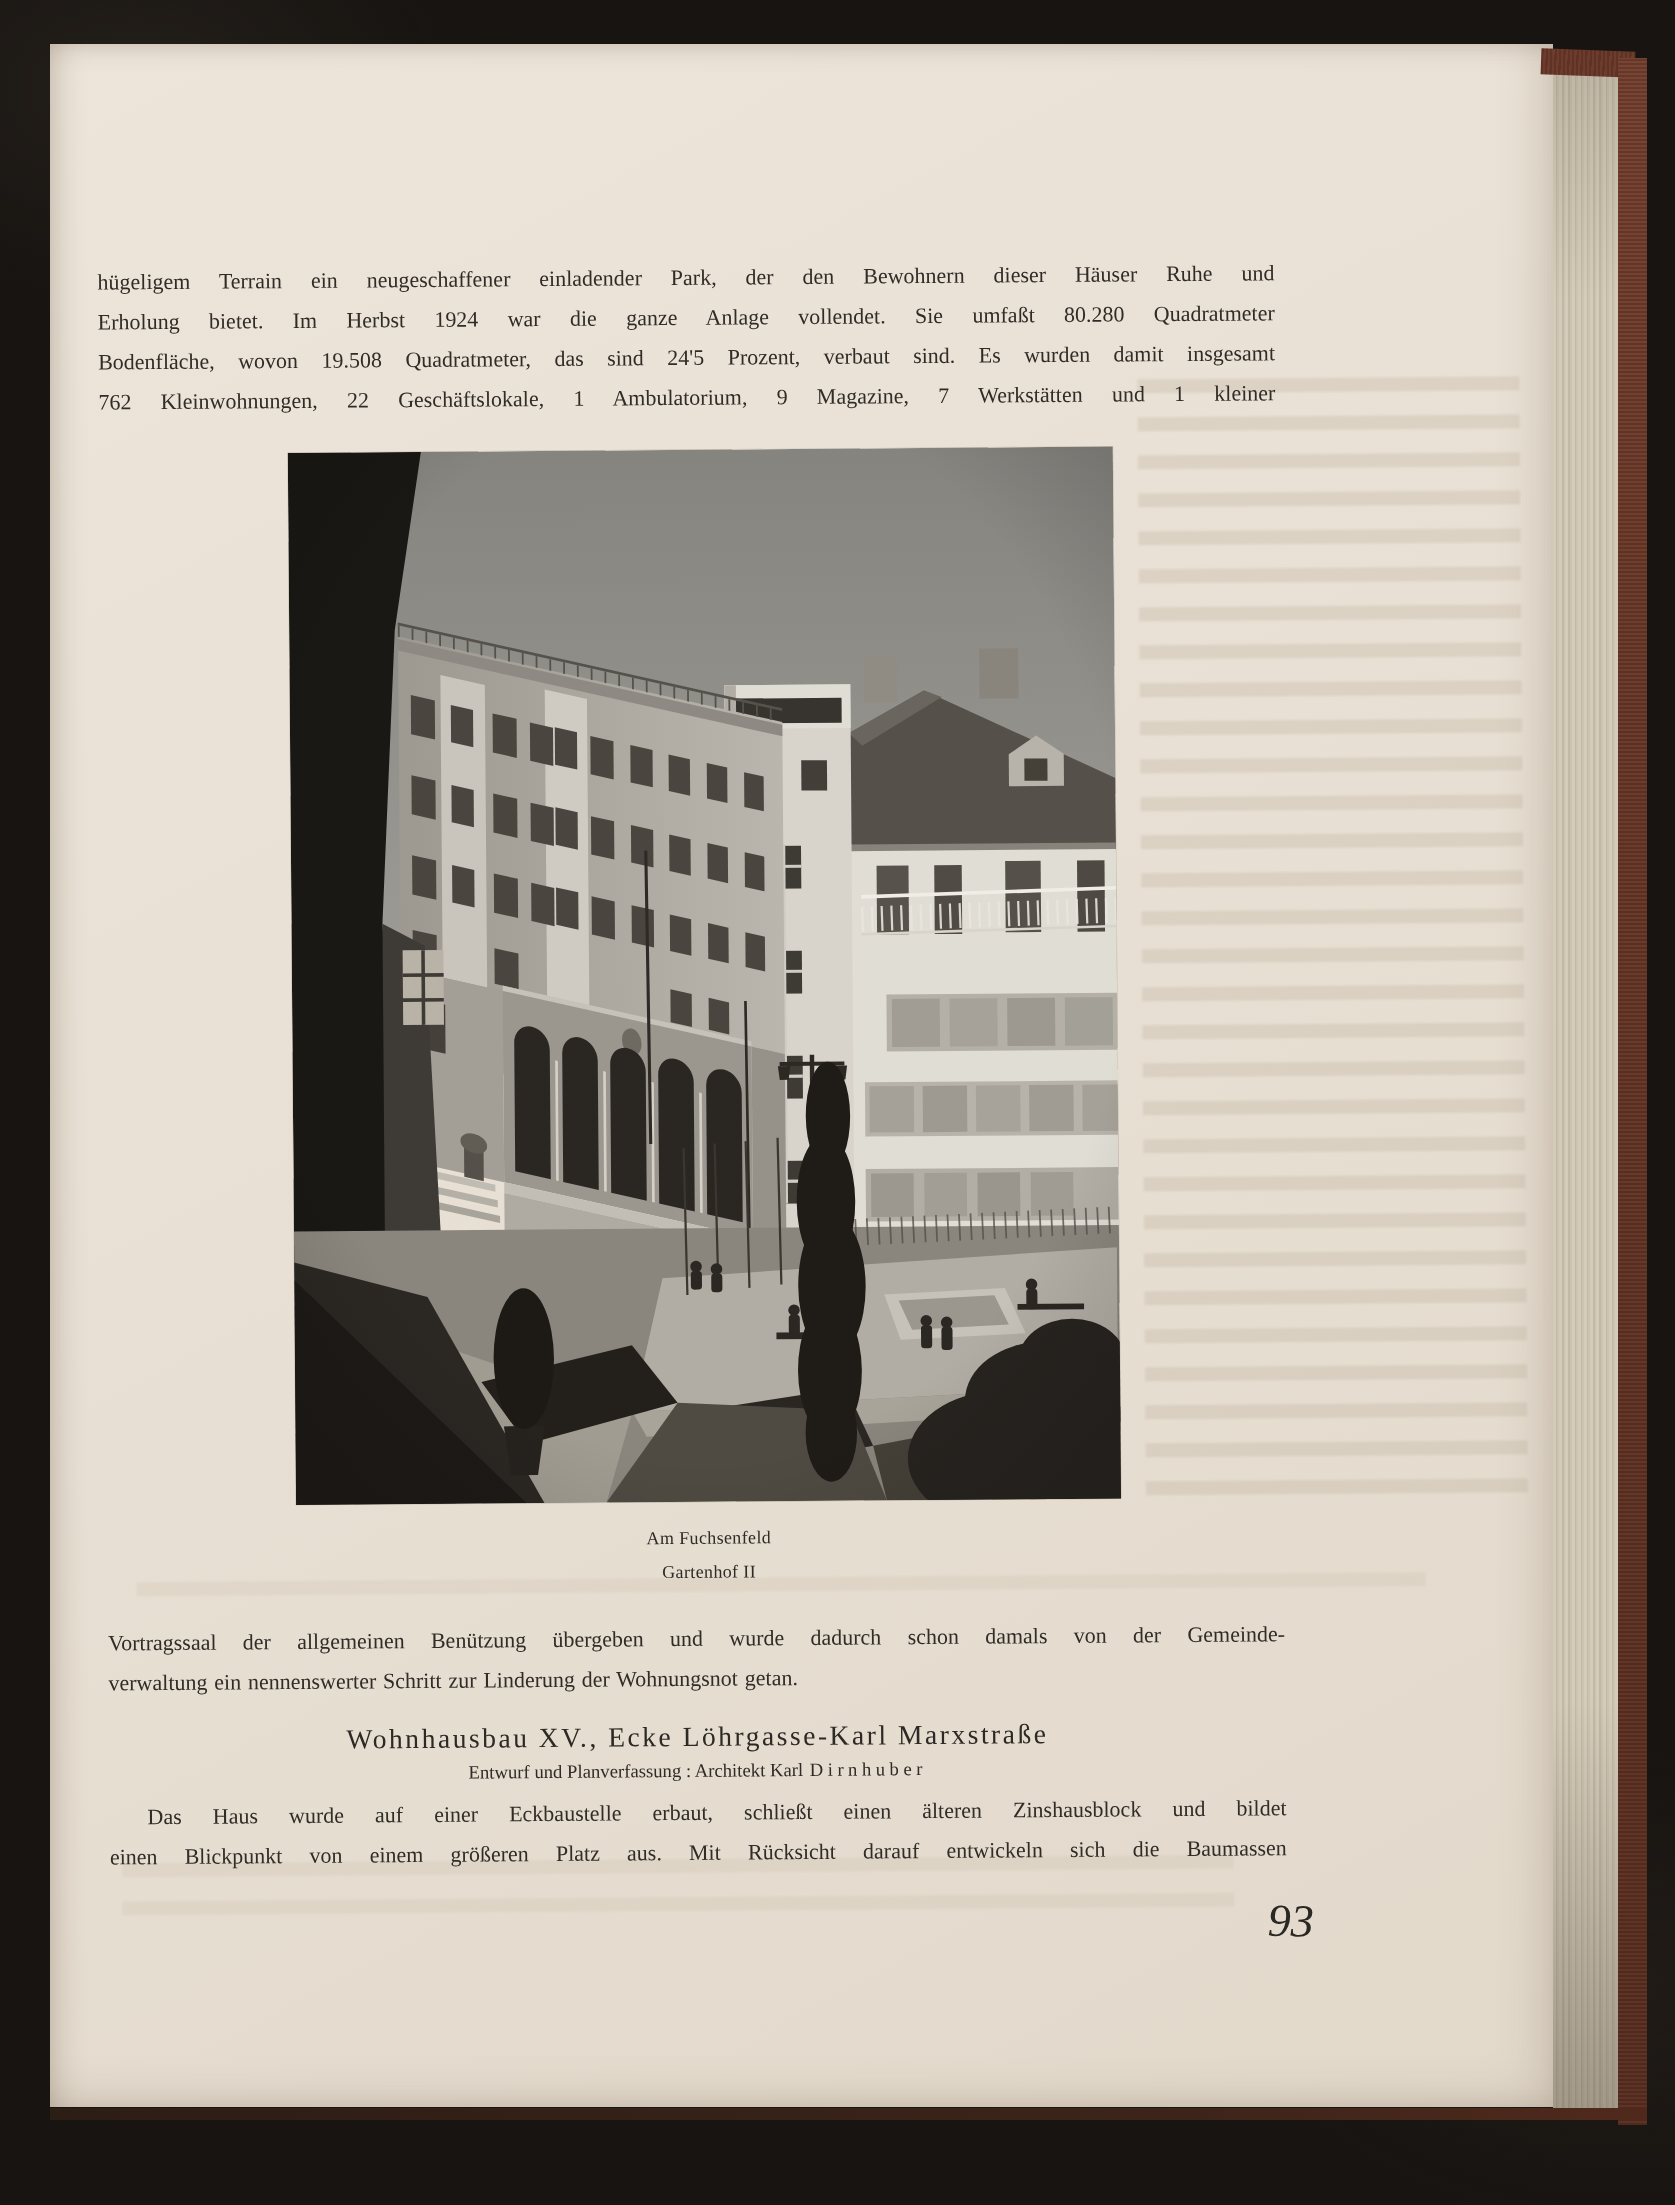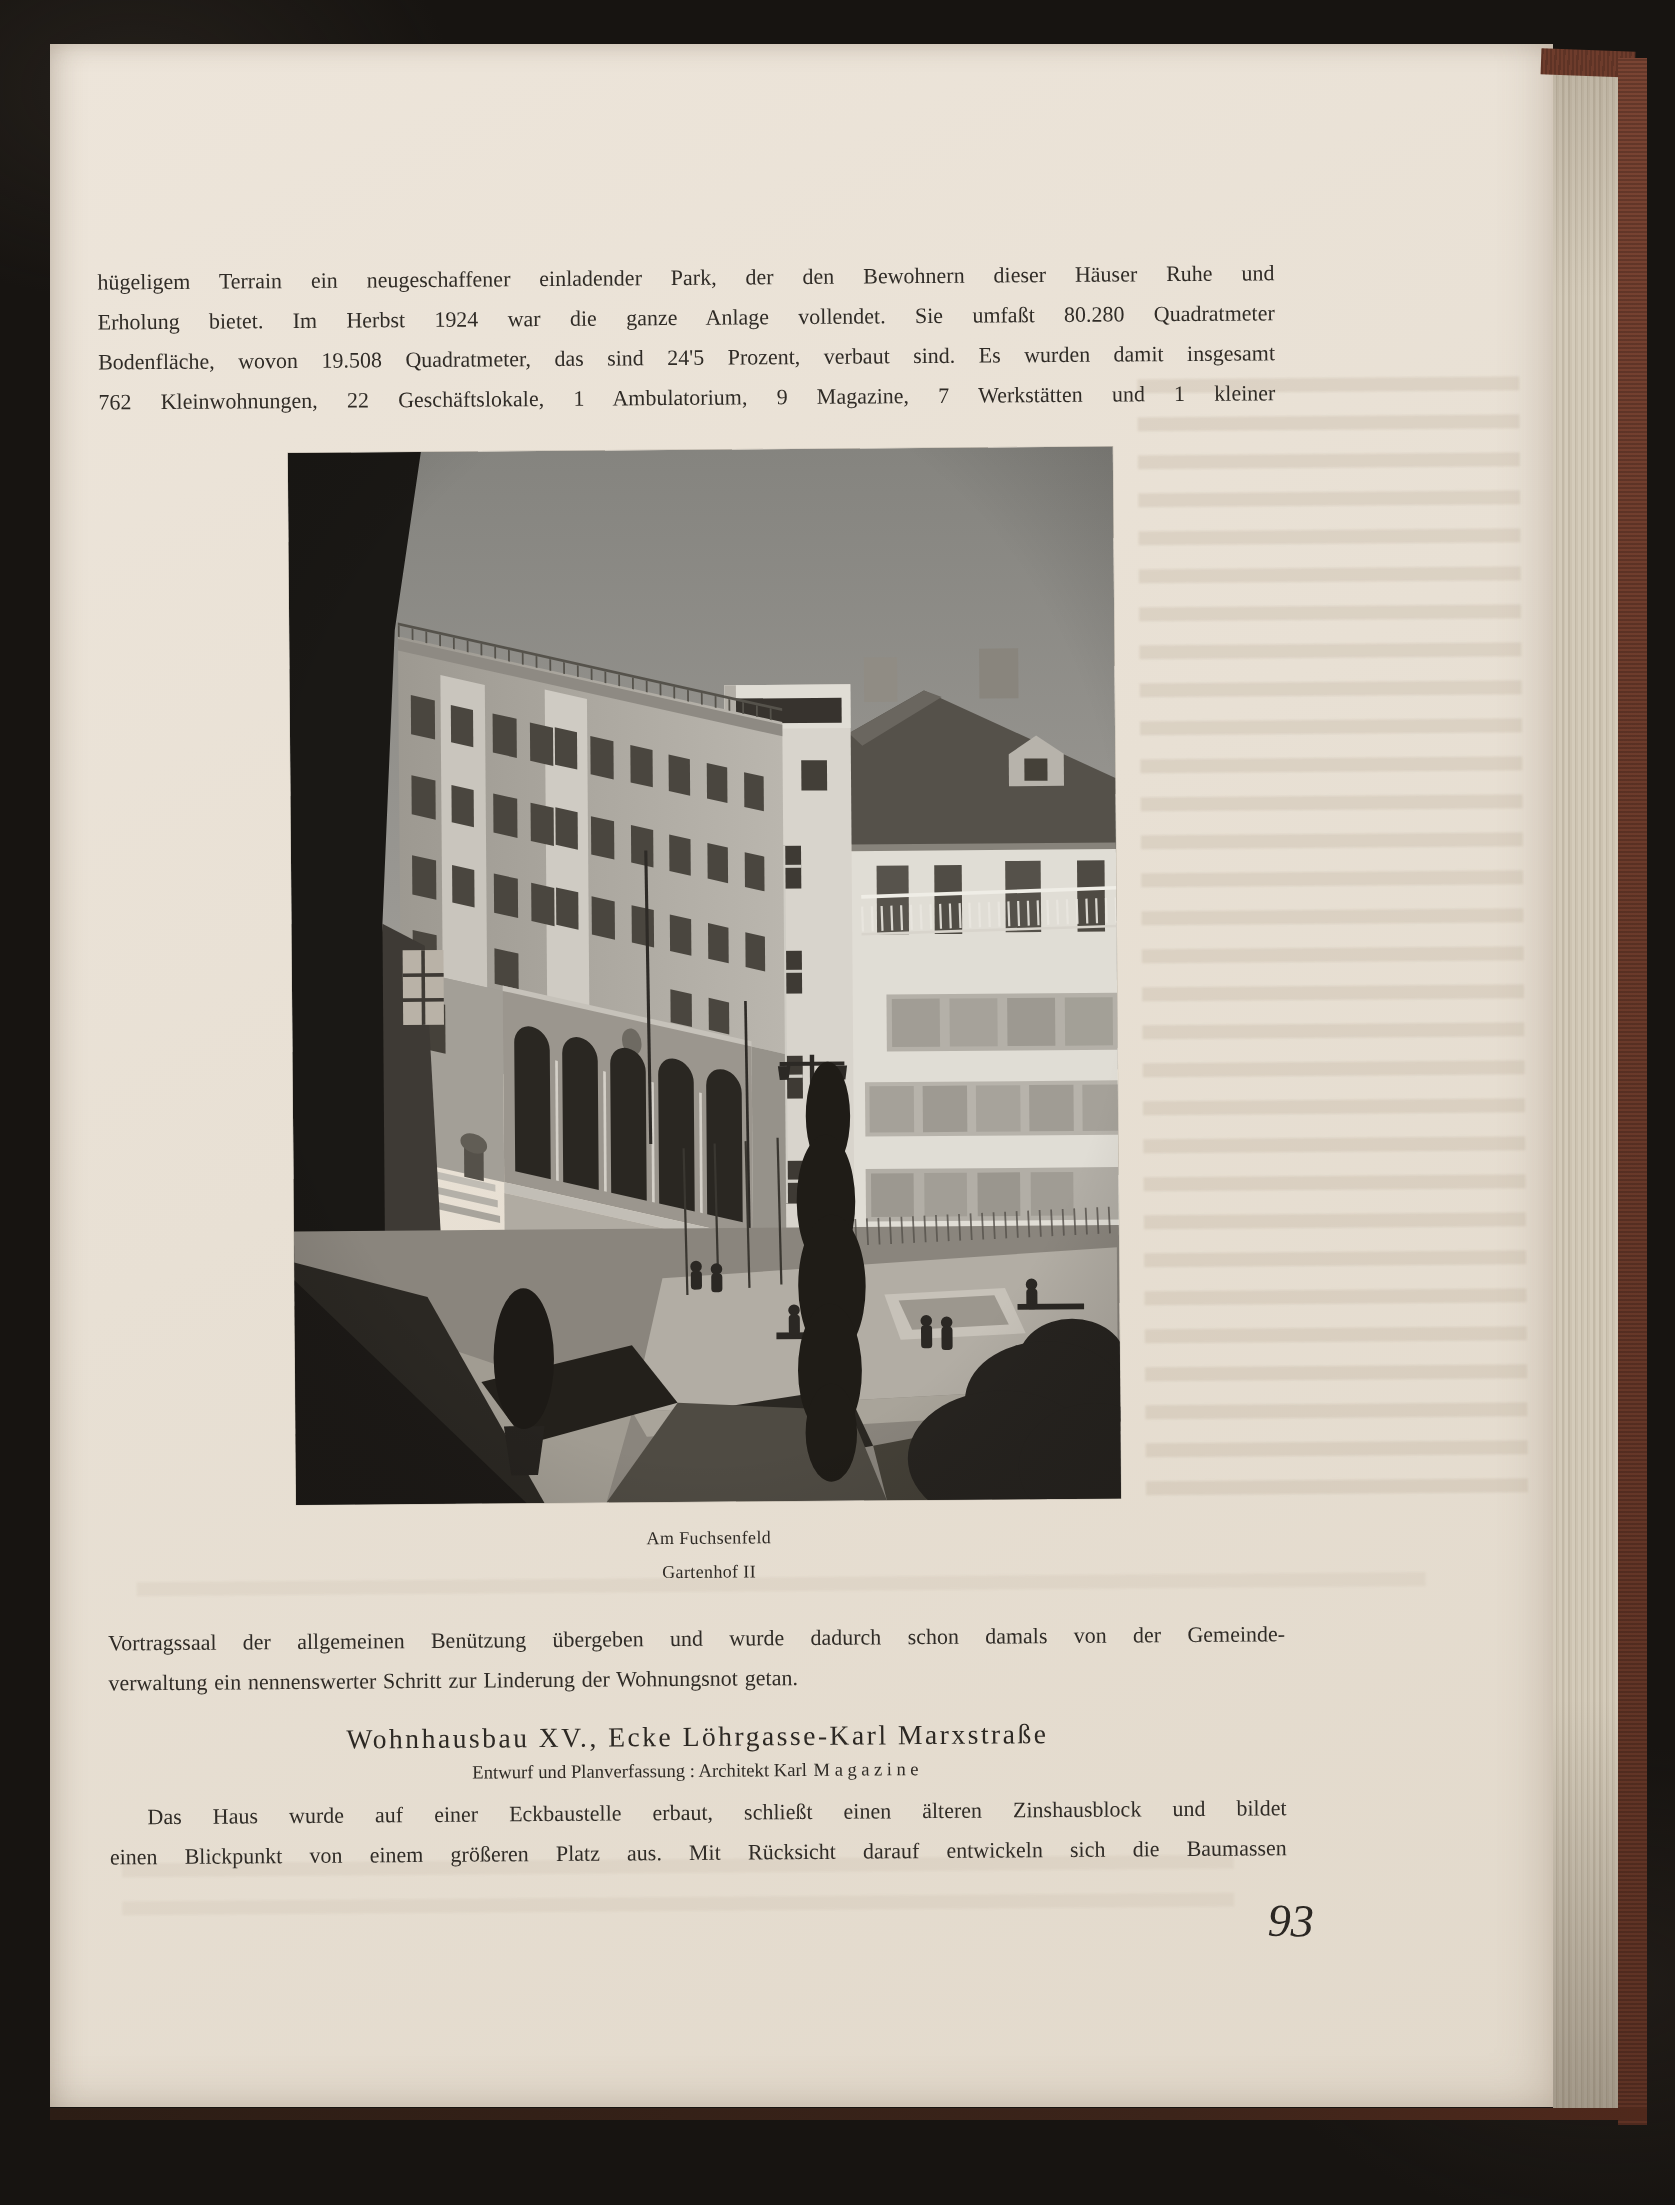--- a/index.html
+++ b/index.html
@@ -328,21 +328,21 @@
     <div>Gartenhof II</div>
   </div>
 
   <div class="blocktext" style="top:1618px;">
     <div class="jl">Vortragssaal der allgemeinen Benützung übergeben und wurde dadurch schon damals von der Gemeinde-</div>
     <div class="jl jl-left">verwaltung ein nennenswerter Schritt zur Linderung der Wohnungsnot getan.</div>
   </div>
 
   <div class="heading">Wohnhausbau XV., Ecke Löhrgasse-Karl Marxstraße</div>
   <div class="subheading">
-    <span>Entwurf und Planverfassung : Architekt Karl</span><span class="sperr">Magazine</span>
+    <span>Entwurf und Planverfassung : Architekt Karl</span><span class="sperr">Dirnhuber</span>
   </div>
 
   <div class="blocktext" style="top:1792px;">
     <div class="jl indent">Das Haus wurde auf einer Eckbaustelle erbaut, schließt einen älteren Zinshausblock und bildet</div>
     <div class="jl">einen Blickpunkt von einem größeren Platz aus. Mit Rücksicht darauf entwickeln sich die Baumassen</div>
   </div>
 
   <div class="pagenum">93</div>
 
 </div>

